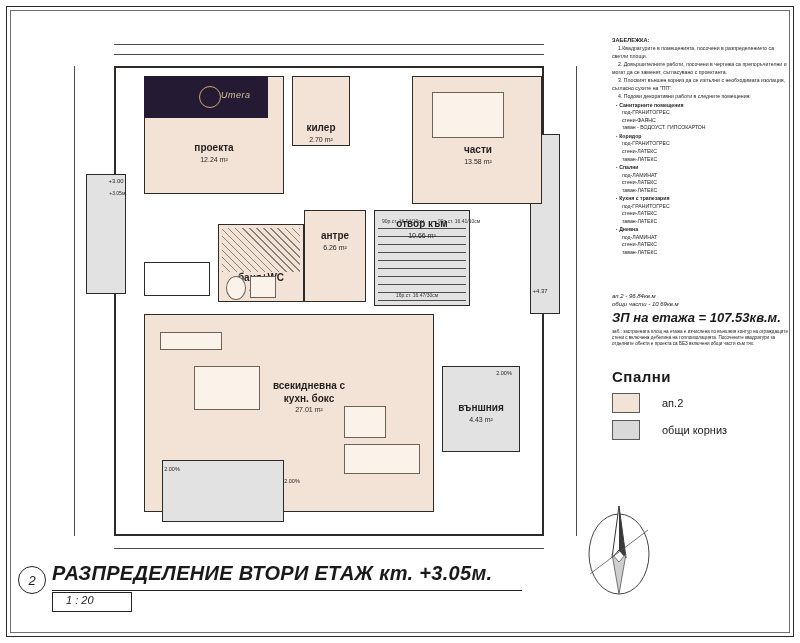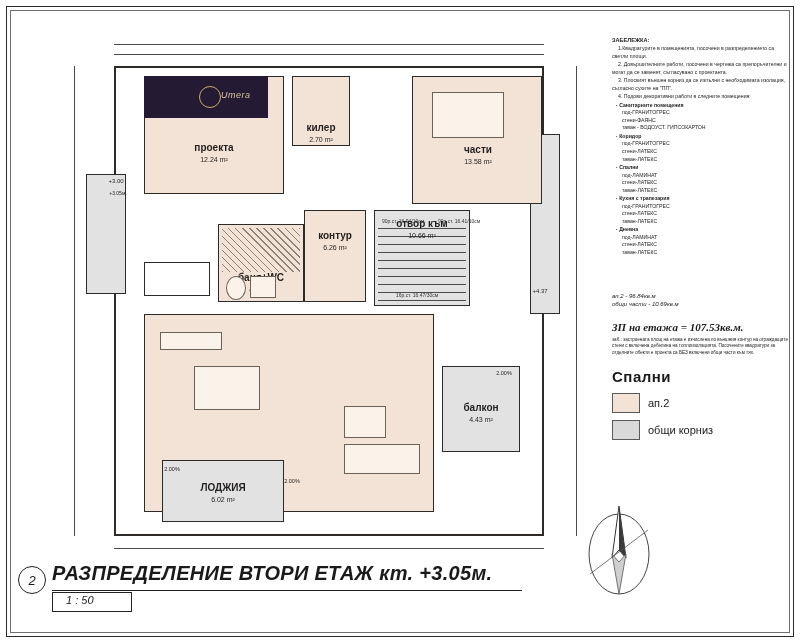--- a/index.html
+++ b/index.html
@@ -60,25 +60,25 @@
   .tb-scalebox{position:absolute;left:34px;top:36px;width:78px;height:18px;border:1px solid #222;}
   
   #notes{position:absolute;left:612px;top:36px;width:176px;font-size:5.2px;line-height:1.45;color:#1d1d1d;}
   #notes .hd{font-weight:bold;font-size:5.6px;margin-bottom:1px;}
   #notes p{margin:0 0 1px 0;text-indent:6px;}
   #notes ul{margin:1px 0 0 4px;padding:0;list-style:none;}
   #notes li{margin:0;}
   #notes li.grp{font-weight:bold;margin-top:1px;}
   #notes li.sub{padding-left:6px;}
   #areas{position:absolute;left:612px;top:292px;width:176px;font-size:6px;line-height:1.4;font-style:italic;}
-  #areas .big{font-size:11px;font-weight:bold;font-style:italic;margin-top:11px;font-family:Liberation Serif, serif;}
+  #areas .big{font-size:13px;font-weight:bold;font-style:italic;margin-top:0;}
   #areas .small{font-size:4.6px;line-height:1.35;font-style:normal;margin-top:2px;color:#222;}
   #legend{position:absolute;left:612px;top:368px;width:176px;}
   #legend .ttl{font-size:15px;font-weight:bold;letter-spacing:.5px;margin-bottom:8px;}
-  #legend .row{display:flex;align-items:center;margin-bottom:7px;}
+  #legend .row{display:flex;align-items:center;margin-bottom:7px;gap:14px;}
   #legend .sw{width:26px;height:18px;border:1px solid #5a5a5a;margin-right:8px;}
   #legend .sw.ap2{background:#f2e3d6;}
   #legend .sw.common{background:#d9d9d9;}
   #legend .tx{font-size:11px;}
   .hatch{
     position:absolute;
     background-image:repeating-linear-gradient(45deg,#8d8277 0 1px,transparent 1px 5px);
   }
   .stairs{position:absolute;}
   .stairs div{position:absolute;left:0;right:0;height:0;border-top:0.7px solid #4b4b4b;}
@@ -114,21 +114,21 @@
 
     <div class="rm" style="left:398px;top:62px;width:130px;height:128px;"></div>
     <div class="furn" style="left:418px;top:78px;width:70px;height:44px;"></div>
     <div class="lbl" style="left:418px;top:130px;width:92px;">
       <b>части</b><br>
       <span class="ar">13.58 m²</span>
     </div>
 
     <div class="rm" style="left:290px;top:196px;width:62px;height:92px;"></div>
     <div class="lbl" style="left:286px;top:216px;width:70px;">
-      <b>контур</b><br>
+      <b>антре</b><br>
       <span class="ar">6.26 m²</span>
     </div>
 
     <div class="rm" style="left:204px;top:210px;width:86px;height:78px;"></div>
     <div class="hatch" style="left:208px;top:214px;width:78px;height:44px;"></div>
     <div class="lbl" style="left:202px;top:258px;width:90px;">
       <b>баня+WC</b><br>
       <span class="ar">4.13 m²</span>
     </div>
     <div class="furn r" style="left:212px;top:262px;width:18px;height:22px;"></div>
@@ -150,32 +150,32 @@
     <div class="lbl" style="left:356px;top:204px;width:104px;">
       <b>отвор към</b><br>
       <span class="ar">10.66 m²</span>
     </div>
 
     <div class="rm" style="left:130px;top:300px;width:290px;height:198px;"></div>
     <div class="furn" style="left:146px;top:318px;width:60px;height:16px;"></div>
     <div class="furn" style="left:180px;top:352px;width:64px;height:42px;"></div>
     <div class="furn" style="left:330px;top:430px;width:74px;height:28px;"></div>
     <div class="furn" style="left:330px;top:392px;width:40px;height:30px;"></div>
+    <div class="lbl" style="left:230px;top:366px;width:130px;">
+      <b>всекидневна с<br>кухн. бокс</b><br>
+      <span class="ar">27.01 m²</span>
+    </div>
 
     <div class="rm common" style="left:428px;top:352px;width:78px;height:86px;"></div>
     <div class="lbl" style="left:428px;top:388px;width:78px;">
-      <b>балкон</b><br>
+      <b>външния</b><br>
       <span class="ar">4.43 m²</span>
     </div>
 
     <div class="rm common" style="left:148px;top:446px;width:122px;height:62px;"></div>
-    <div class="lbl" style="left:150px;top:468px;width:118px;">
-      <b>ЛОДЖИЯ</b><br>
-      <span class="ar">6.02 m²</span>
-    </div>
 
     <div class="lbl" style="left:160px;top:255px;width:30px;font-size:6px;">
       <span>DW</span>
     </div>
     <div class="lbl" style="left:132px;top:255px;width:30px;font-size:6px;">
       <span>пер.</span>
     </div>
     <div class="rm white" style="left:130px;top:248px;width:66px;height:34px;"></div>
 
     <div class="lbl" style="left:470px;top:356px;width:40px;font-size:5.5px;">
@@ -225,21 +225,21 @@
     </svg>
   </div>
 
   <div id="titleblock">
     <div class="tb-circle">
       <span>2</span>
     </div>
     <div class="tb-title">РАЗПРЕДЕЛЕНИЕ ВТОРИ ЕТАЖ кт. +3.05м.</div>
     <div class="tb-rule"></div>
     <div class="tb-scalebox"></div>
-    <div class="tb-scale">1 : 50</div>
+    <div class="tb-scale">1 : 20</div>
   </div>
 
   <div id="notes">
     <div class="hd">ЗАБЕЛЕЖКА:</div>
     <p>1.Квадратурите в помещенията, посочени в разпределението са светли площи.</p>
     <p>2. Довършителните работи, посочени в чертежа са препоръчителни и могат да се заменят, съгласувано с проектанта.</p>
     <p>3. Плоският външен корниз да се изпълни с необходимата изолация, съгласно сухите на "ПП".</p>
     <p>4. Подови декоративни работи в следните помещения:</p>
     <ul>
       <li class="grp">· <span>Санитарните помещения</span></li>

